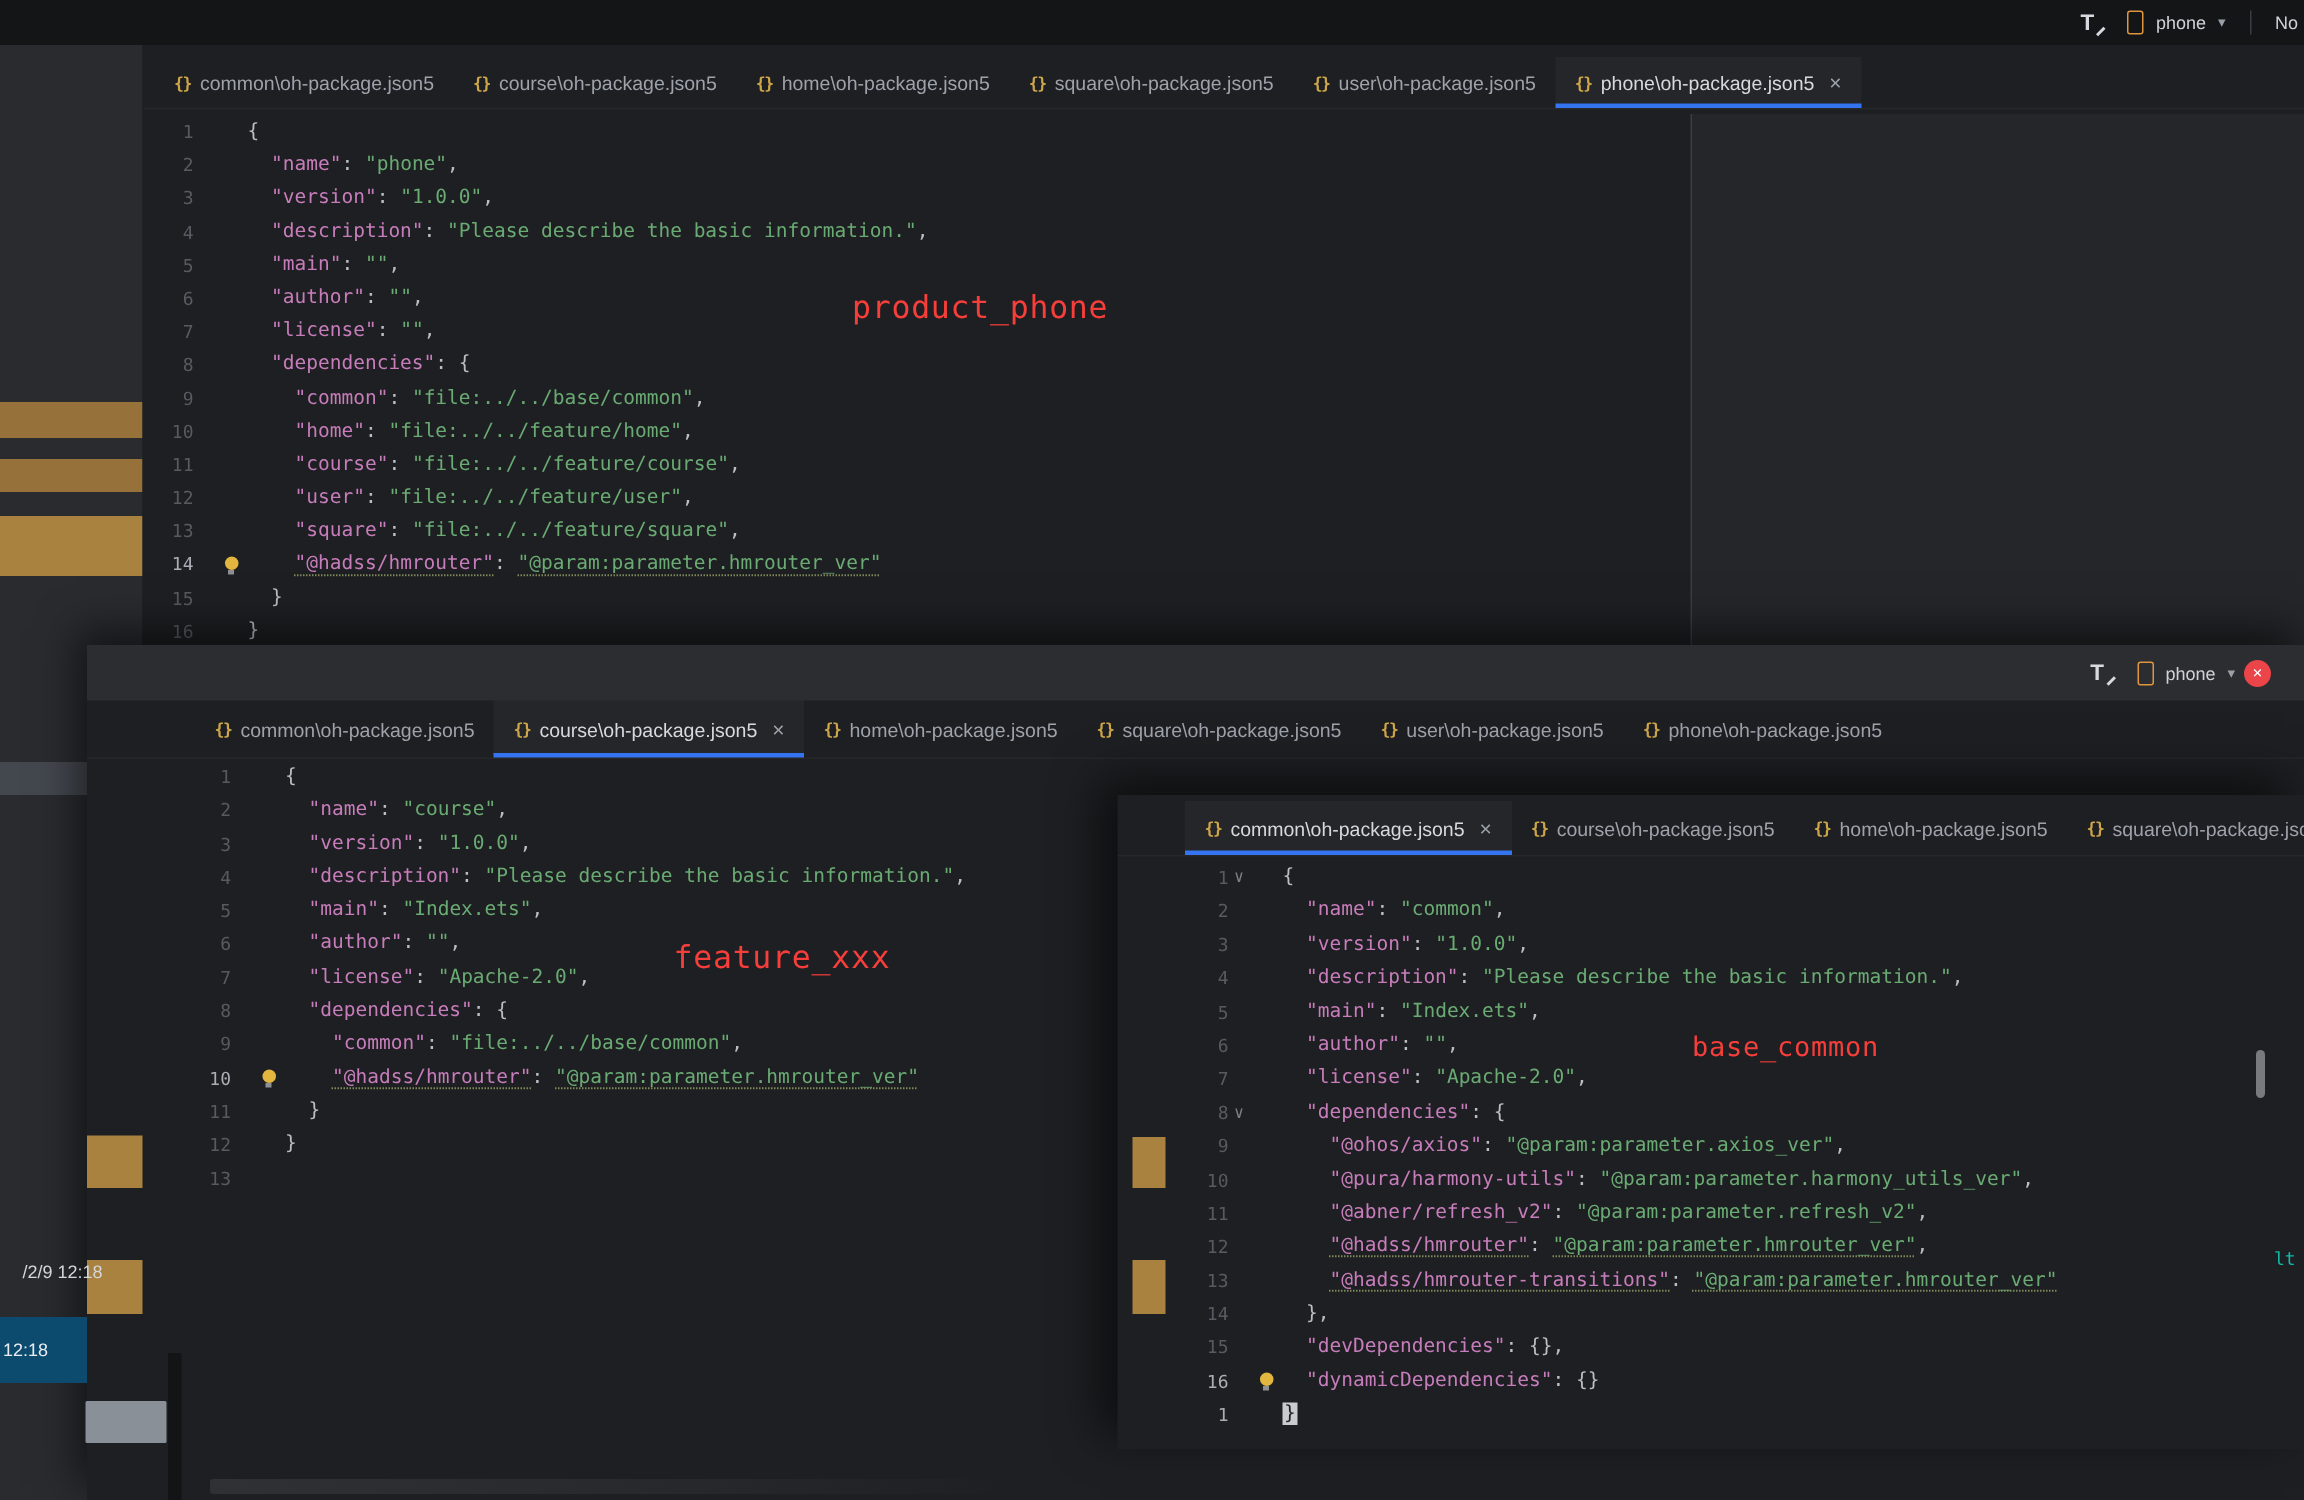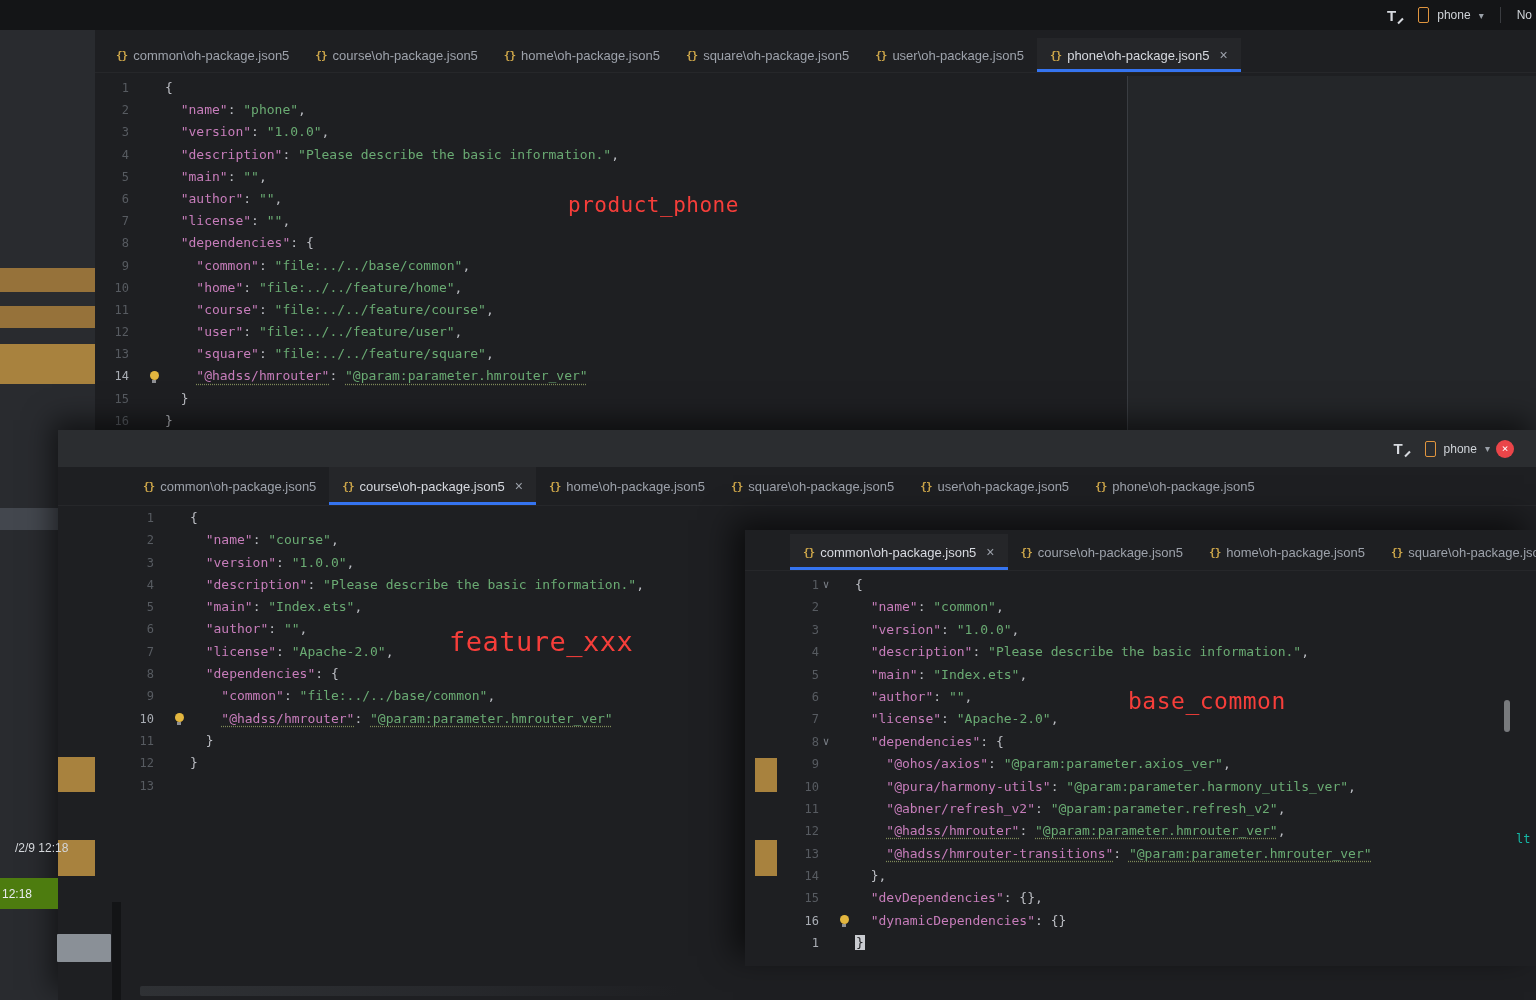--- a/index.html
+++ b/index.html
@@ -22,21 +22,21 @@
   .hl-row{position:absolute;left:0;width:95px;background:#96723a;}
   .h1{top:238px;height:24px}
   .h2{top:276px;height:22px}
   .h3{top:314px;height:40px;background:#a8823e}
   .gray-row{position:absolute;left:0;top:478px;width:95px;height:22px;background:#43474e;}
   .orange-low{position:absolute;width:37px;left:58px;background:#a8823e;z-index:45;}
   .ol1{top:757px;height:35px}
   .ol2{top:840px;height:36px}
   .ts1{position:absolute;left:0;top:840px;width:58px;height:17px;z-index:46;color:#d3d6da;
        font:12px/17px "Liberation Sans",sans-serif;padding-left:15px;white-space:nowrap;overflow:hidden;}
-  .ts2wrap{position:absolute;left:0;top:878px;width:58px;height:31px;background:#4d7c0f;z-index:46;
+  .ts2wrap{position:absolute;left:0;top:878px;width:58px;height:44px;background:#0c4a6e;z-index:46;
        display:flex;align-items:center;padding-left:2px;box-sizing:border-box;}
   .ts2wrap span{color:#e9ecf0;font:12px "Liberation Sans",sans-serif;}
   .gbox{position:absolute;left:57px;top:934px;width:54px;height:28px;background:#8a9097;border-radius:1px;z-index:46;}
   .vbar{position:absolute;left:112px;top:902px;width:9px;height:98px;background:#131416;z-index:46;}
 
   
   .window{position:absolute;background:#1e1f22;overflow:hidden;}
   .win-top{left:95px;top:30px;width:1441px;height:400px;z-index:20;}
   .win-mid{left:58px;top:430px;width:1478px;height:570px;z-index:30;box-shadow:-6px -10px 26px rgba(0,0,0,.55);}
   .win-bot{left:745px;top:530px;width:791px;height:436px;z-index:40;box-shadow:-12px -10px 30px rgba(0,0,0,.6);}
@@ -78,22 +78,22 @@
   .u{text-decoration:underline dotted #7f8a5a;text-underline-offset:3px;}
   .curblock{background:#c9cbd0;color:#1e1f22;padding:0 1px;}
 
   
   .split-pane{position:absolute;left:1033px;top:46px;right:0;bottom:0;background:#242629;}
   .split-line{position:absolute;left:1032px;top:46px;bottom:0;width:1px;background:#3a3d42;}
 
   
   .anno{position:absolute;color:#f63e3a;font-family:"DejaVu Sans Mono",monospace;letter-spacing:.5px;z-index:3;}
   .anno-top{left:473px;top:163px;font-size:21px;}
-  .anno-mid{left:391px;top:196px;font-size:27px;}
-  .anno-bot{left:383px;top:158px;font-size:23px;}
+  .anno-mid{left:391px;top:196px;font-size:21px;}
+  .anno-bot{left:383px;top:158px;font-size:18px;}
 
   
   .rail-block{position:absolute;width:22px;background:#a8823e;}
   .rb1{left:10px;top:228px;height:34px}
   .rb2{left:10px;top:310px;height:36px}
   .scroll-thumb{position:absolute;left:759px;top:170px;width:6px;height:32px;background:rgba(230,233,238,.45);border-radius:3px;}
 
   
   .dim-bar{position:absolute;left:82px;top:556px;width:540px;height:10px;opacity:.6;border-radius:2px;
        background:linear-gradient(90deg,#3a3d41,#2c2e32 60%,rgba(44,46,50,0));}

